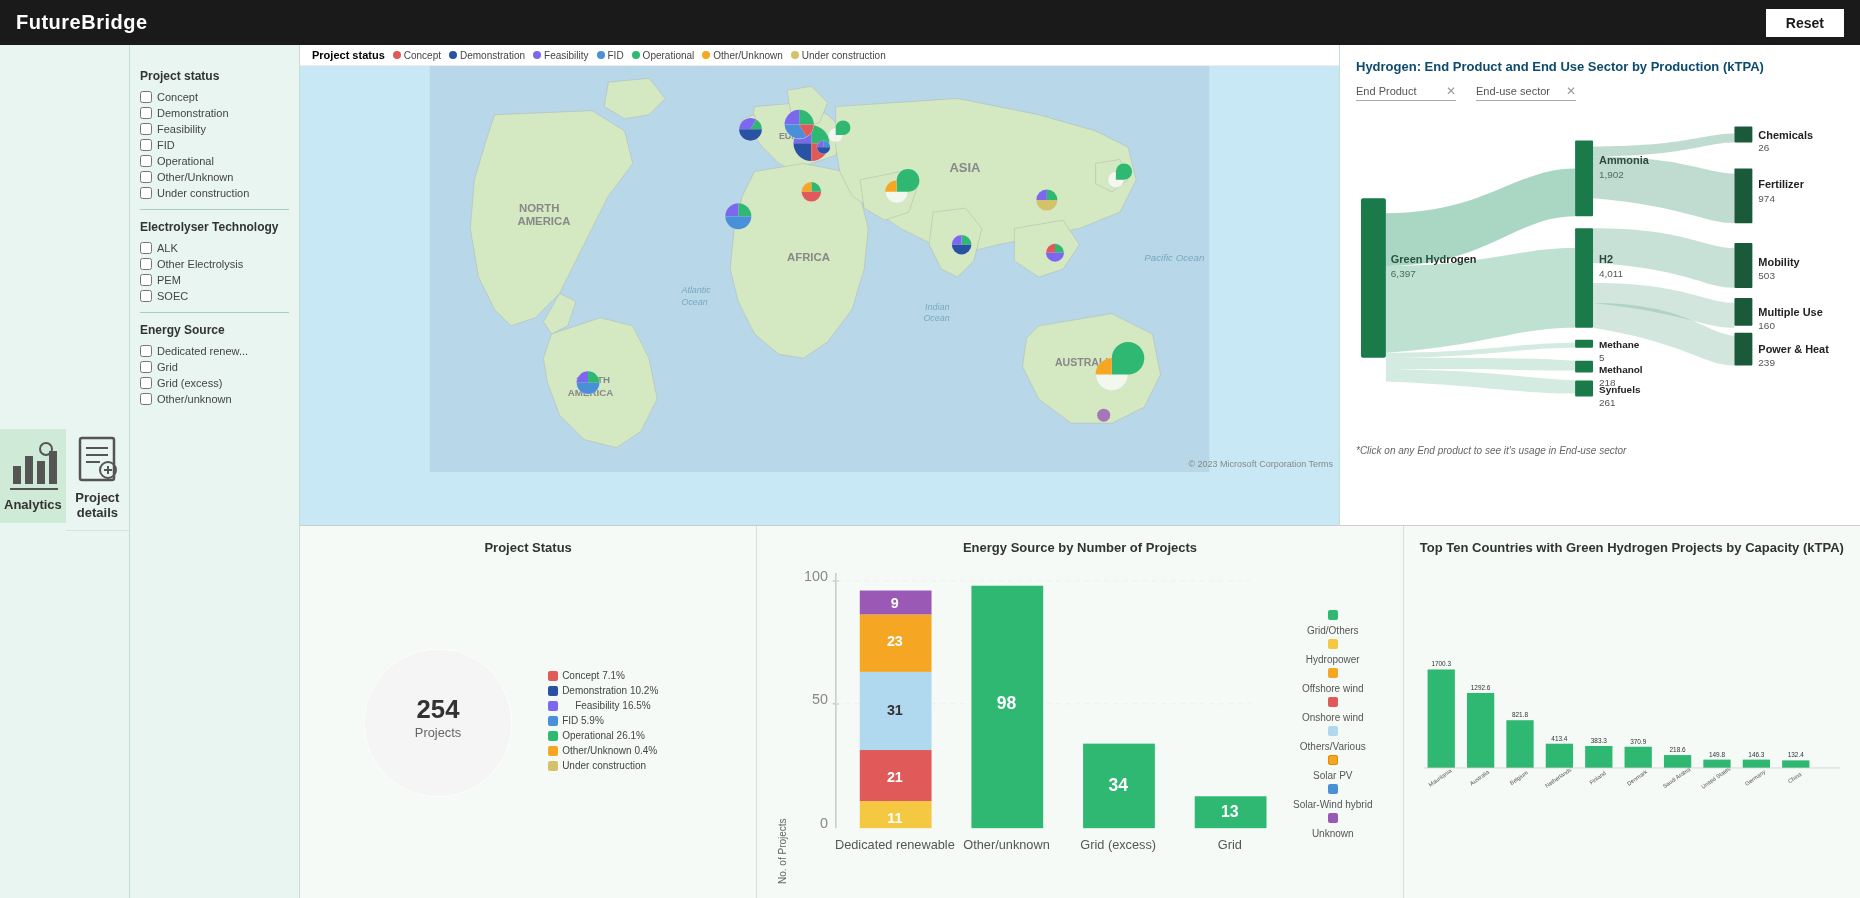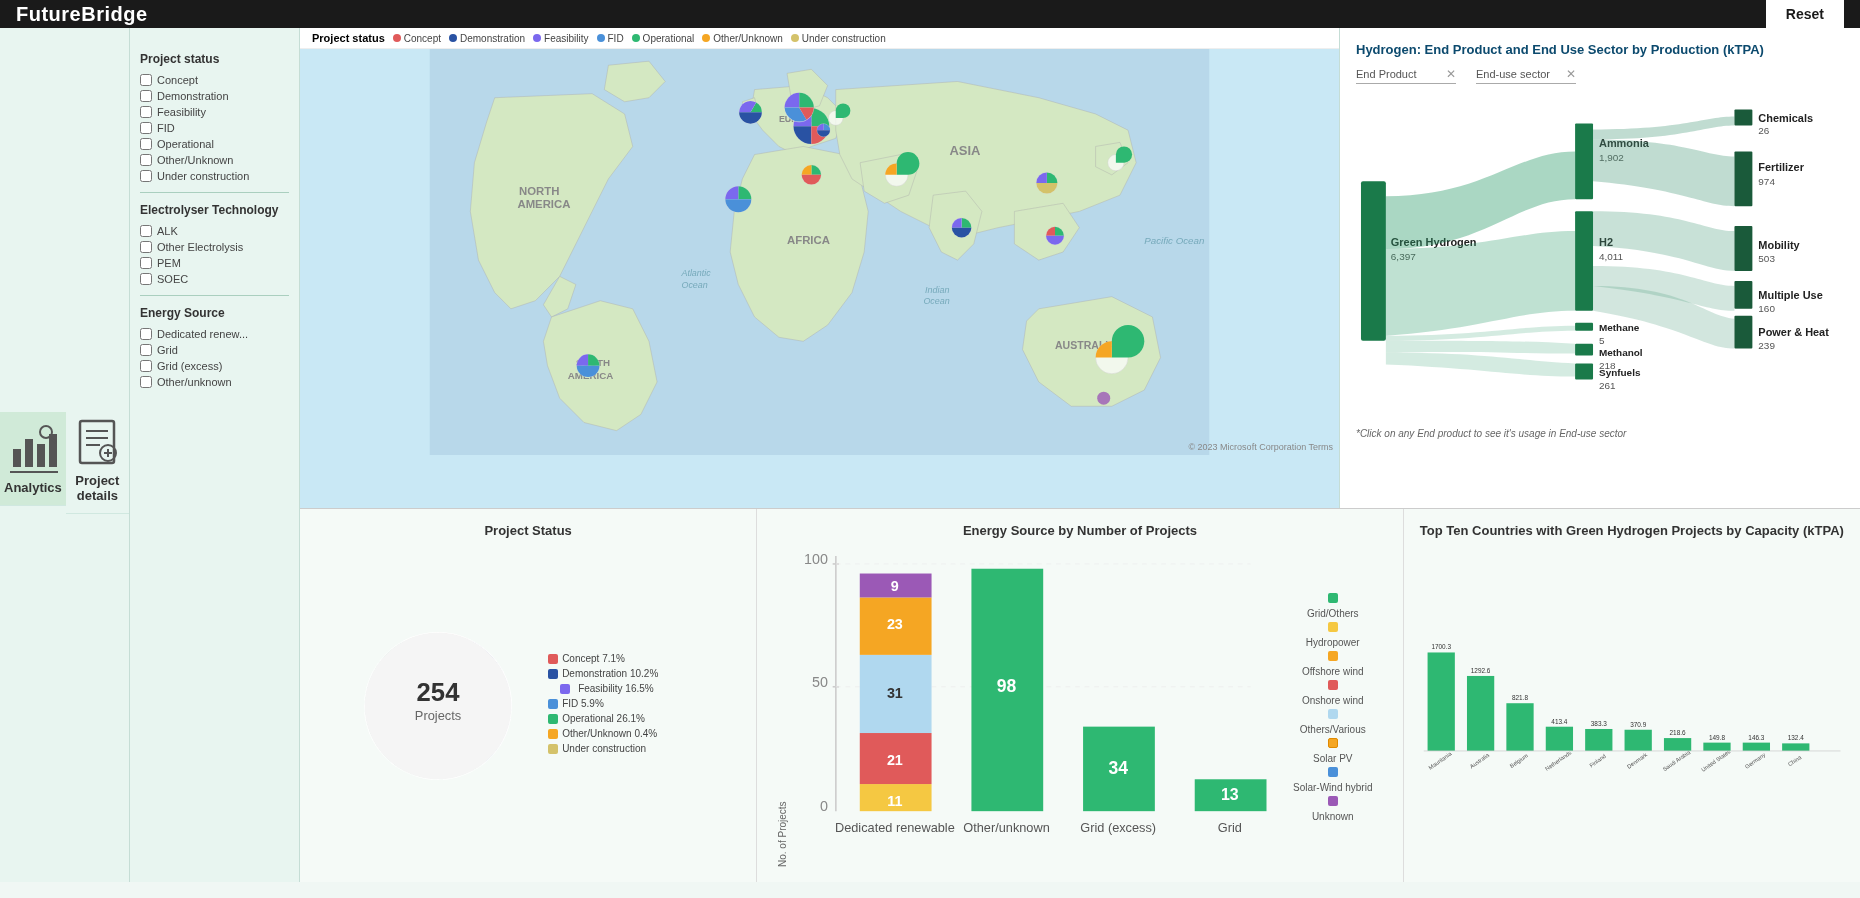--- a/index.html
+++ b/index.html
@@ -1,19 +1,19 @@
 <!DOCTYPE html>
 <html><head>
   <meta charset="utf-8">
   <style>
     * { box-sizing: border-box; margin: 0; padding: 0; }
     body { font-family: 'Segoe UI', Arial, sans-serif; background: #f0f7f4; width: 1860px; min-height: 898px; overflow: hidden; }
 
     
-    .topbar { background: #1a1a1a; height: 28px; display: flex; align-items: center; justify-content: space-between; padding: 0 16px; }
+    .topbar { background: #1a1a1a; height: 45px; display: flex; align-items: center; justify-content: space-between; padding: 0 16px; }
     .topbar-logo { color: #fff; font-size: 20px; font-weight: 700; letter-spacing: 0.5px; }
     .topbar-reset { background: #fff; color: #1a1a1a; border: 2px solid #fff; padding: 4px 18px; font-size: 14px; font-weight: 600; cursor: pointer; }
 
     
     .main-layout { display: flex; height: calc(898px - 44px); }
 
     
     .sidebar { width: 130px; background: #e8f5f0; border-right: 1px solid #c5ddd5; display: flex; flex-direction: row; align-items: center; padding-top: 8px; flex-shrink: 0; }
     .sidebar-item { width: 100%; display: flex; flex-direction: column; align-items: center; padding: 10px 4px; cursor: pointer; border-bottom: 1px solid #d0e8e0; }
     .sidebar-item.active { background: #d0ead8; }
@@ -481,21 +481,21 @@
 
           <div style="position:relative; width:180px; font-size:10px; color:#444;">
             <div style="margin-bottom:4px; display:flex; align-items:center; gap:4px;">
               <span style="width:10px;height:10px;background:#e05a5a;display:inline-block;border-radius:2px;flex-shrink:0;"></span>
               <span>Concept 7.1%</span>
             </div>
             <div style="margin-bottom:4px; display:flex; align-items:center; gap:4px;">
               <span style="width:10px;height:10px;background:#2952a3;display:inline-block;border-radius:2px;flex-shrink:0;"></span>
               <span>Demonstration 10.2%</span>
             </div>
-            <div style="margin-bottom:4px; display:flex; align-items:center; gap:8px;margin-left:12px;">
+            <div style="margin-bottom:4px; display:flex; align-items:center; gap:17px;">
               <span style="width:10px;height:10px;background:#7b68ee;display:inline-block;border-radius:2px;flex-shrink:0;"></span>
               <span>Feasibility 16.5%</span>
             </div>
             <div style="margin-bottom:4px; display:flex; align-items:center; gap:4px;">
               <span style="width:10px;height:10px;background:#4a90d9;display:inline-block;border-radius:2px;flex-shrink:0;"></span>
               <span>FID 5.9%</span>
             </div>
             <div style="margin-bottom:4px; display:flex; align-items:center; gap:4px;">
               <span style="width:10px;height:10px;background:#2eb872;display:inline-block;border-radius:2px;flex-shrink:0;"></span>
               <span>Operational 26.1%</span>

